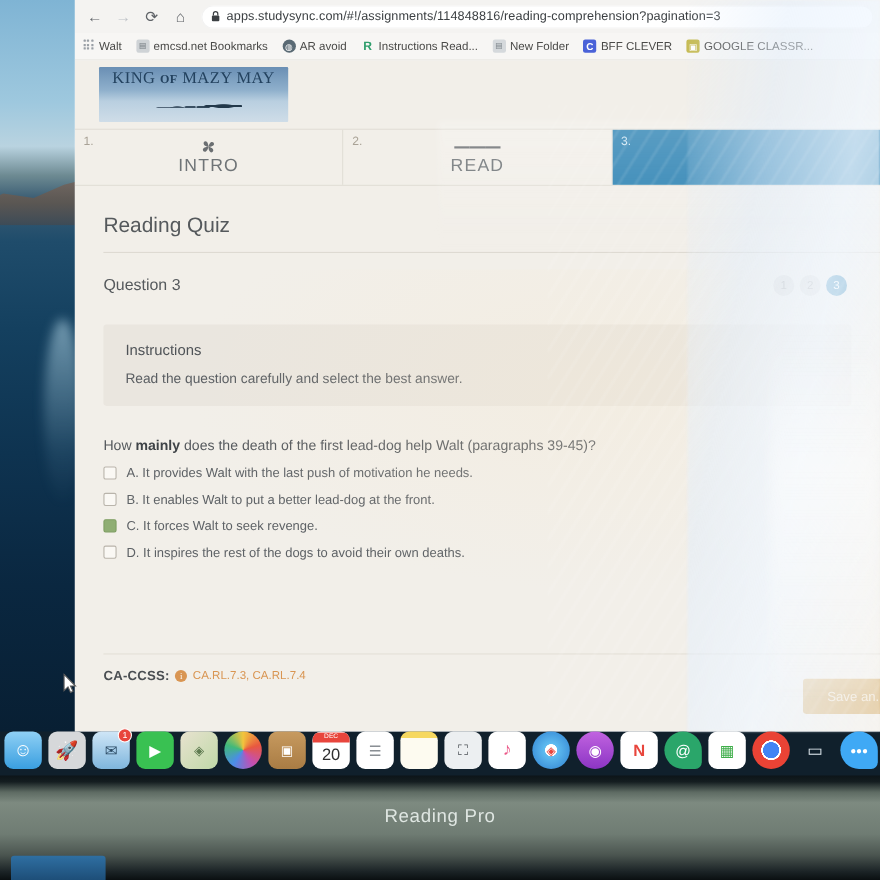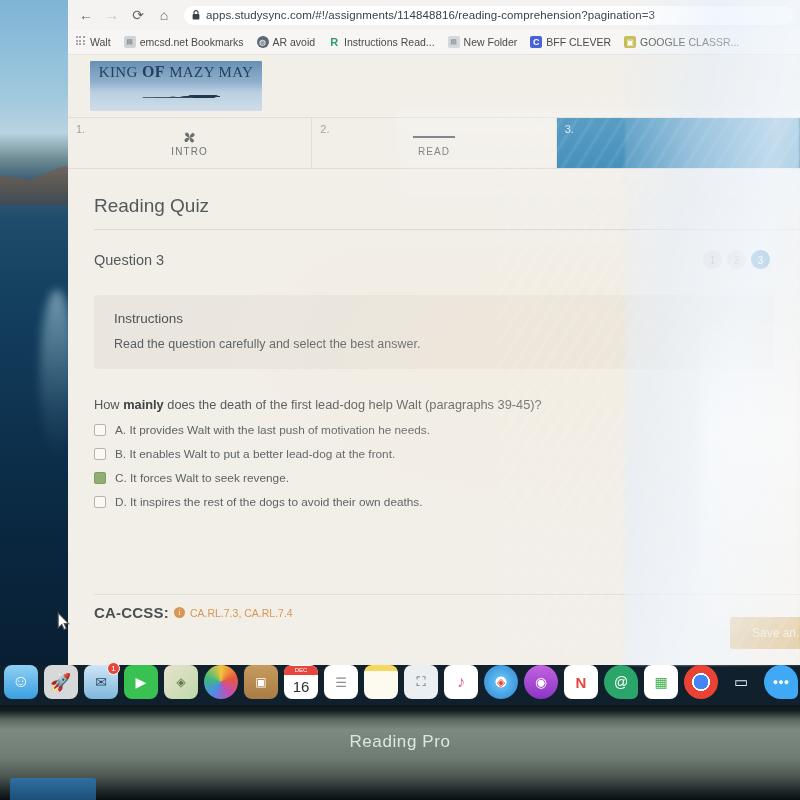--- a/index.html
+++ b/index.html
@@ -74,38 +74,38 @@
   #book-cover {
     width:172px; height:50px; border-radius:1px;
     background:linear-gradient(180deg,#6a8fb4 0%,#8fb0cc 42%,#b9cfe0 62%,#cfdde8 100%);
     position:relative; overflow:hidden; flex:none;
   }
   #book-title {
     position:absolute; left:0; right:0; top:2px; text-align:center;
     font-family:"Liberation Serif", serif; font-size:15px; color:#23425f;
     letter-spacing:.4px; white-space:nowrap;
   }
-  #book-title .sm { font-size:16px;font-weight:bold; }
+  #book-title .sm { font-size:11px;font-weight:bold; }
   #book-sled {
     position:absolute; left:46px; top:30px; width:84px; height:9px;
     background:radial-gradient(ellipse at 80% 60%, #22384a 0 18%, transparent 20%),
                radial-gradient(ellipse at 58% 70%, #32485a 0 9%, transparent 11%),
                radial-gradient(ellipse at 44% 70%, #3a5063 0 8%, transparent 10%),
                radial-gradient(ellipse at 30% 72%, #44596b 0 7%, transparent 9%),
                radial-gradient(ellipse at 16% 74%, #53677a 0 6%, transparent 8%);
   }
   #due { font-size:12.5px; color:#3f4549; padding-top:6px; white-space:nowrap; }
 
   
   #steps { display:flex; height:52px; border-top:1px solid #e2ded6; border-bottom:1px solid #e2ded6; }
   .step { flex:1; position:relative; border-right:1px solid #e2ded6;
           display:flex; flex-direction:column; align-items:center; justify-content:center; gap:1px; }
   .step .num { position:absolute; left:8px; top:5px; font-size:11px; color:#a9a296; }
   .step .ico { height:15px; display:flex; align-items:center; color:#6b6f72; }
-  .step .lbl { font-size:10px; color:#6f7477; letter-spacing:1.1px; }
+  .step .lbl { font-size:16px; color:#6f7477; letter-spacing:1.1px; }
   .step.active { background:#2f84b4; border-right:none; }
   .step.active .num { color:#cfe6f3; }
   .step.active .lbl, .step.active .ico { color:#eaf4fa; }
 
   .hamb i { display:block; width:14px; height:2px; background:#6b6f72; margin:2px 0; }
 
   
   #quiz-title { font-size:19px; color:#55595c; padding:26px 0 12px 26px; font-weight:400; }
   #divider { height:1px; background:#dedad2; margin:0 0 0 26px; }
   #qrow { display:flex; align-items:center; justify-content:space-between;
@@ -127,21 +127,21 @@
   #question { margin:28px 26px 0 26px; font-size:12.8px; color:#54585c; }
   #question b { color:#3f4347; }
 
   #options { margin:11px 26px 0 26px; display:flex; flex-direction:column; gap:10px; }
   .opt { display:flex; align-items:center; gap:9px; }
   .cb { width:12px; height:12px; border:1.4px solid #b9b4ab; border-radius:2px; background:#faf8f4; flex:none; }
   .cb.sel { background:#8fae73; border-color:#7f9f63; }
   .opt span { font-size:11.8px; color:#5e6266; }
 
   #ccss { position:absolute; left:26px; bottom:44px; display:flex; align-items:center; gap:5px; }
-  #ccss .lab { font-size:15px; font-weight:bold; color:#4b4f53; letter-spacing:.2px; }
+  #ccss .lab { font-size:12px; font-weight:bold; color:#4b4f53; letter-spacing:.2px; }
   #ccss .info { width:11px; height:11px; border-radius:50%; background:#d99552; color:#fff;
                 font-size:8px; display:flex; align-items:center; justify-content:center;
                 font-family:"Liberation Serif", serif; }
   #ccss .codes { font-size:10.5px; color:#d99552; }
 
   #footline { position:absolute; left:26px; right:0; bottom:70px; height:1px; background:#e3dfd7; }
   #save-btn {
     position:absolute; right:-28px; bottom:16px; background:#ddbf8d; color:#f3e9d9;
     font-size:12px; padding:9px 22px; border-radius:3px; white-space:nowrap;
   }
@@ -380,21 +380,21 @@
   <div class="dk" style="background:#d6d8da;color:#5c6065;">🚀</div>
   <div class="dk" style="background:linear-gradient(180deg,#cfe6f7,#7fb6dd);color:#2b4a63;font-size:14px;">✉
     <span class="badge">1</span>
   </div>
   <div class="dk" style="background:#39c152;color:#fff;font-size:14px;">▶</div>
   <div class="dk" style="background:linear-gradient(135deg,#e8e2cf,#bfd9a8);color:#5d7a4f;font-size:12px;">◈</div>
   <div class="dk" style="background:conic-gradient(#f2c53d,#e8583f,#c34fb3,#4b8de8,#41b97a,#f2c53d);border-radius:50%;color:#fff;font-size:11px;"></div>
   <div class="dk" style="background:linear-gradient(180deg,#c79a5f,#a97c44);color:#fff;font-size:12px;">▣</div>
   <div class="dk" style="background:#fff;flex-direction:column;gap:0;overflow:hidden;">
     <span style="background:#e8453c;color:#fff;font-size:6px;width:100%;text-align:center;line-height:9px;">DEC</span>
-    <span style="color:#2f2f2f;font-size:15px;line-height:23px;">16</span>
+    <span style="color:#2f2f2f;font-size:15px;line-height:23px;">20</span>
   </div>
   <div class="dk" style="background:#fff;color:#8a8f94;font-size:13px;">☰</div>
   <div class="dk" style="background:linear-gradient(180deg,#f6d860 0 18%,#fdfbf0 18%);color:#c9c4ae;font-size:10px;"></div>
   <div class="dk" style="background:#eceff1;color:#4d5257;font-size:13px;">⛶</div>
   <div class="dk" style="background:#fff;color:#ec5b8a;font-size:16px;">♪</div>
   <div class="dk" style="background:radial-gradient(circle at 50% 50%,#fff 22%,#5fbcf0 24%,#2d7fd0 100%);border-radius:50%;color:#e8453c;font-size:11px;">◈</div>
   <div class="dk" style="background:linear-gradient(180deg,#c163e0,#8c35c4);border-radius:50%;color:#fff;font-size:14px;">◉</div>
   <div class="dk" style="background:#fff;color:#e8453c;font-weight:bold;font-size:15px;">N</div>
   <div class="dk" style="background:#2aa66a;border-radius:50% 50% 6px 50%;color:#fff;font-size:14px;">@</div>
   <div class="dk" style="background:#fff;color:#3fae4a;font-size:14px;">▦</div>

